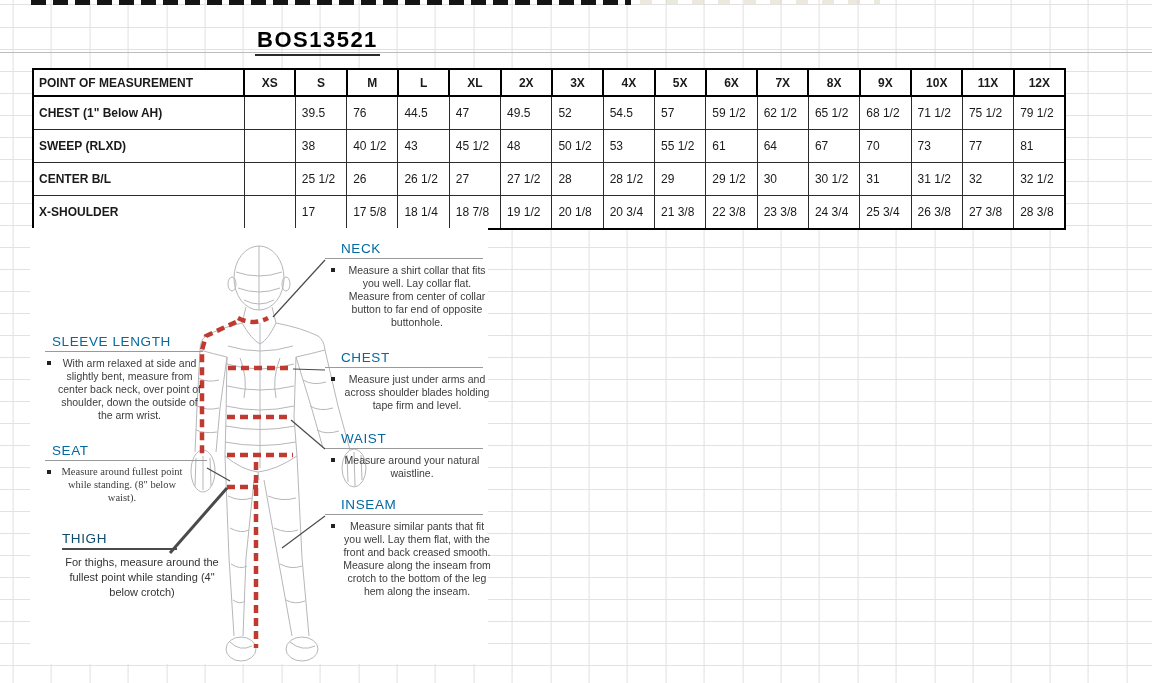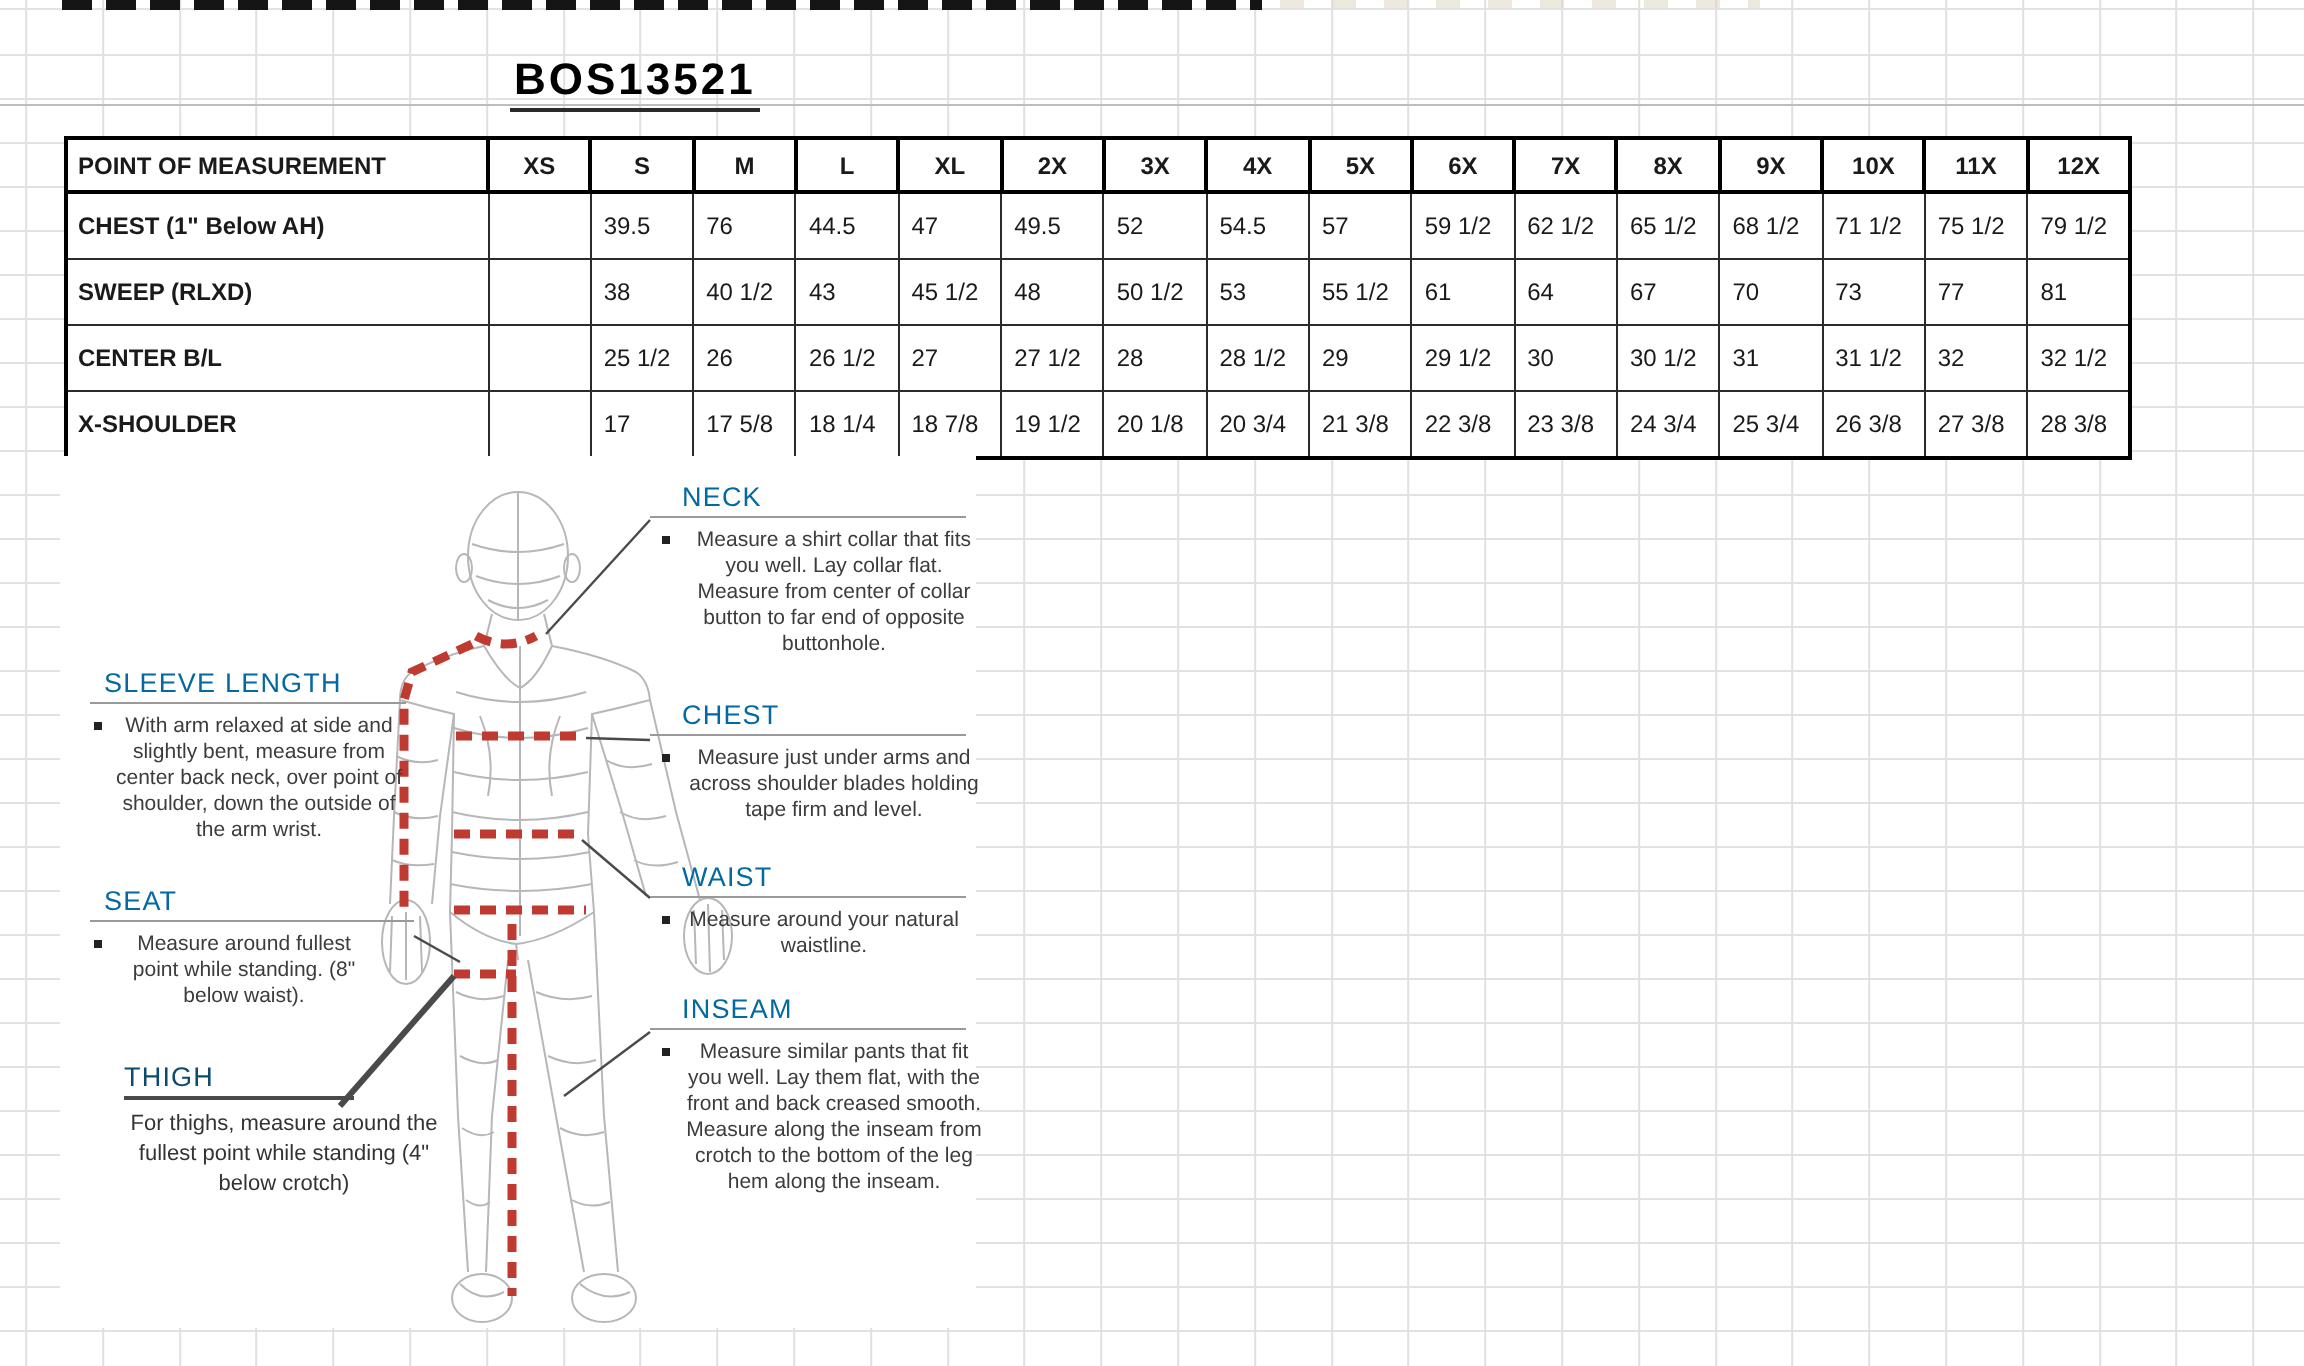--- a/index.html
+++ b/index.html
@@ -304,21 +304,21 @@
     </div>
 
     <div class="gb" style="left:15px;top:106px;width:158px;">
       <div class="gb-title" style="padding-left:7px;">SLEEVE LENGTH</div>
       <div class="gb-rule"></div>
       <div class="gb-text with-bullet" style="width:145px;">With arm relaxed at side and slightly bent, measure from center back neck, over point of shoulder, down the outside of the arm wrist.</div>
     </div>
     <div class="gb" style="left:15px;top:215px;width:162px;">
       <div class="gb-title" style="padding-left:7px;">SEAT</div>
       <div class="gb-rule"></div>
-      <div class="gb-text with-bullet" style="width:130px;">Measure around fullest point while standing. (8" below waist).</div>
+      <div class="gb-text with-bullet" style="width:130px;font-family:Liberation Serif, serif;">Measure around fullest point while standing. (8" below waist).</div>
     </div>
     <div class="gb thigh" style="left:32px;top:303px;width:145px;">
       <div class="gb-title">THIGH</div>
       <div class="gb-rule" style="width:115px;"></div>
       <div class="gb-text" style="width:160px;">For thighs, measure around the fullest point while standing (4" below crotch)</div>
     </div>
   </div>
 </div>
 
 </body></html>

